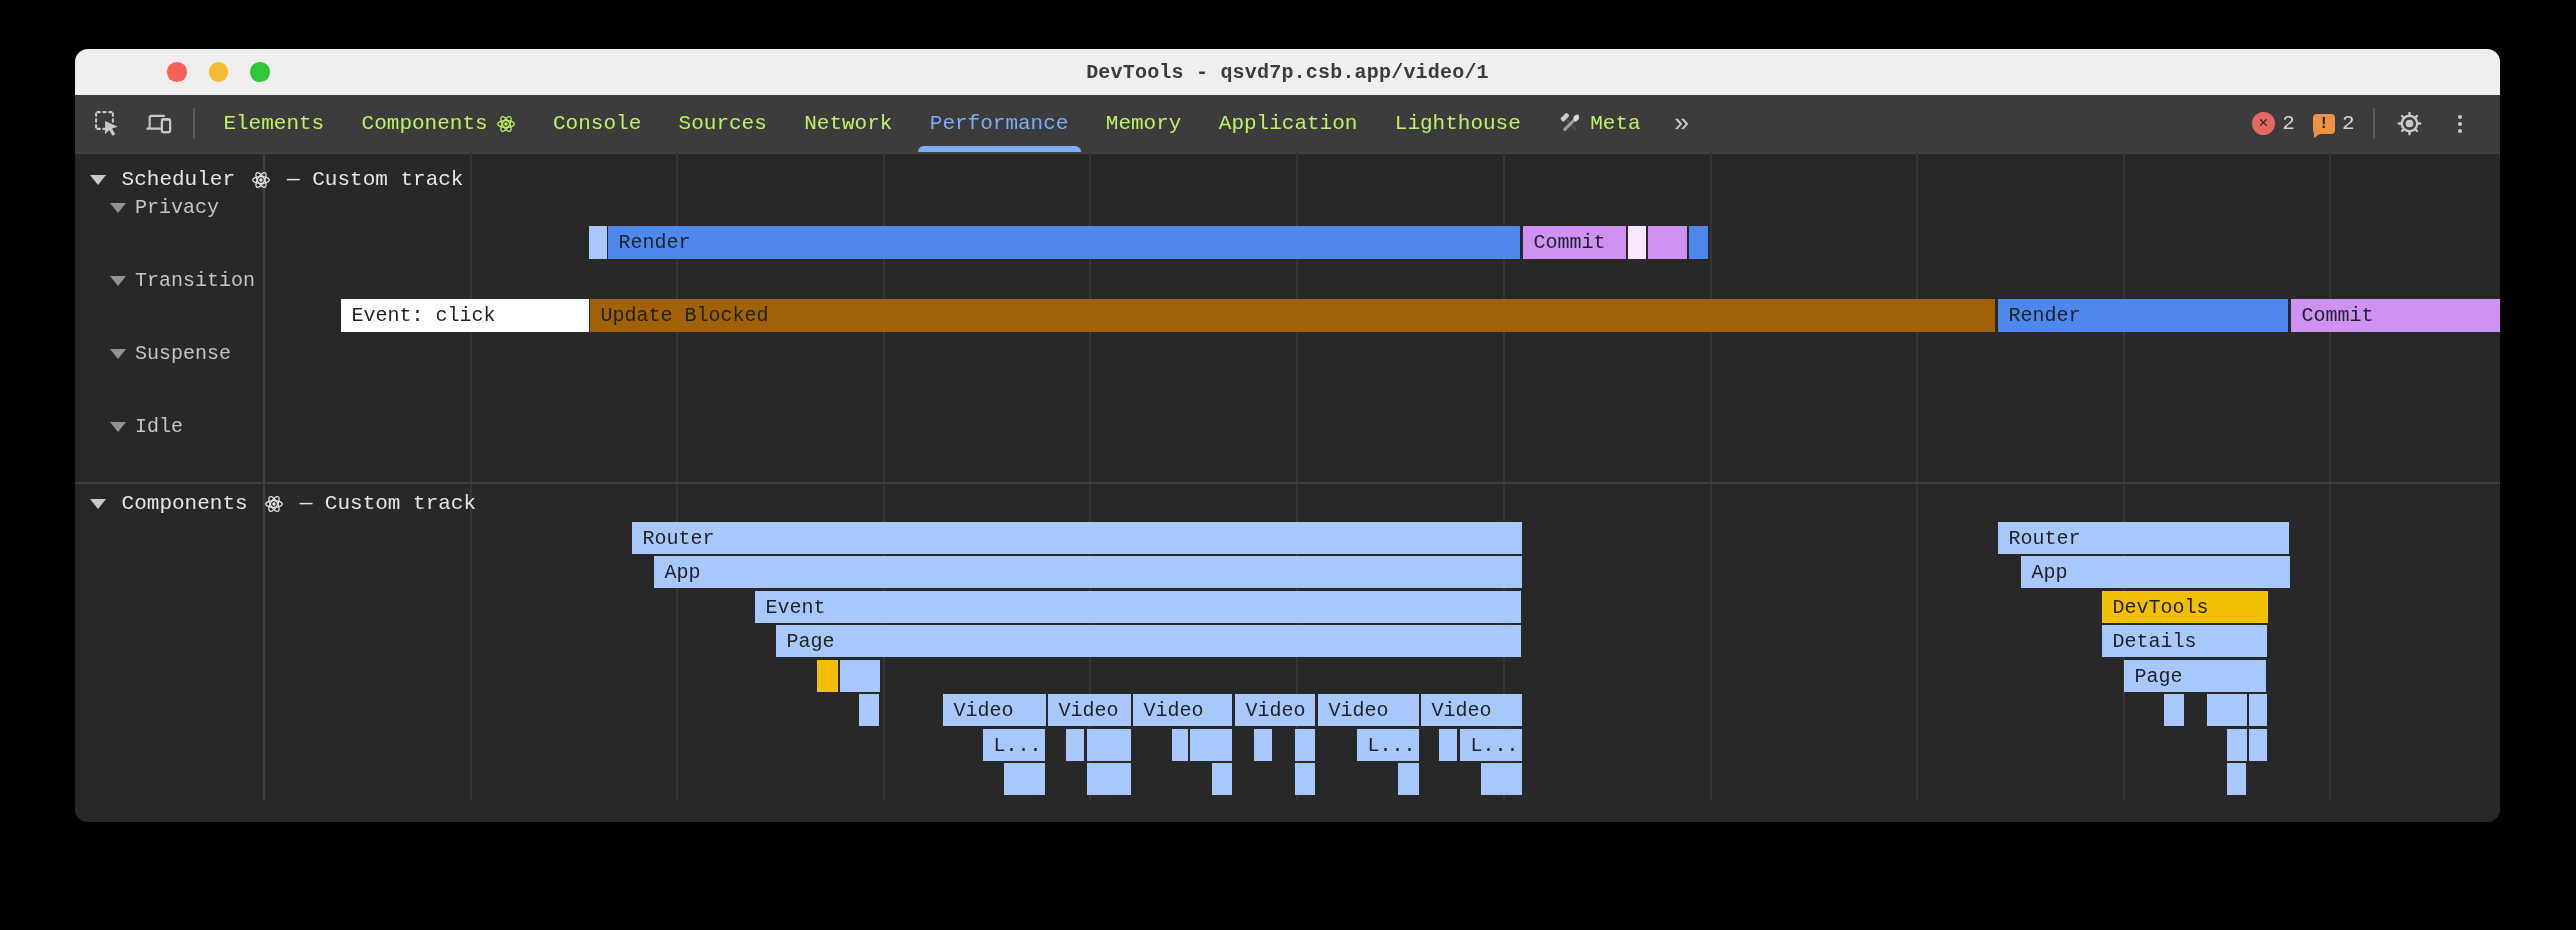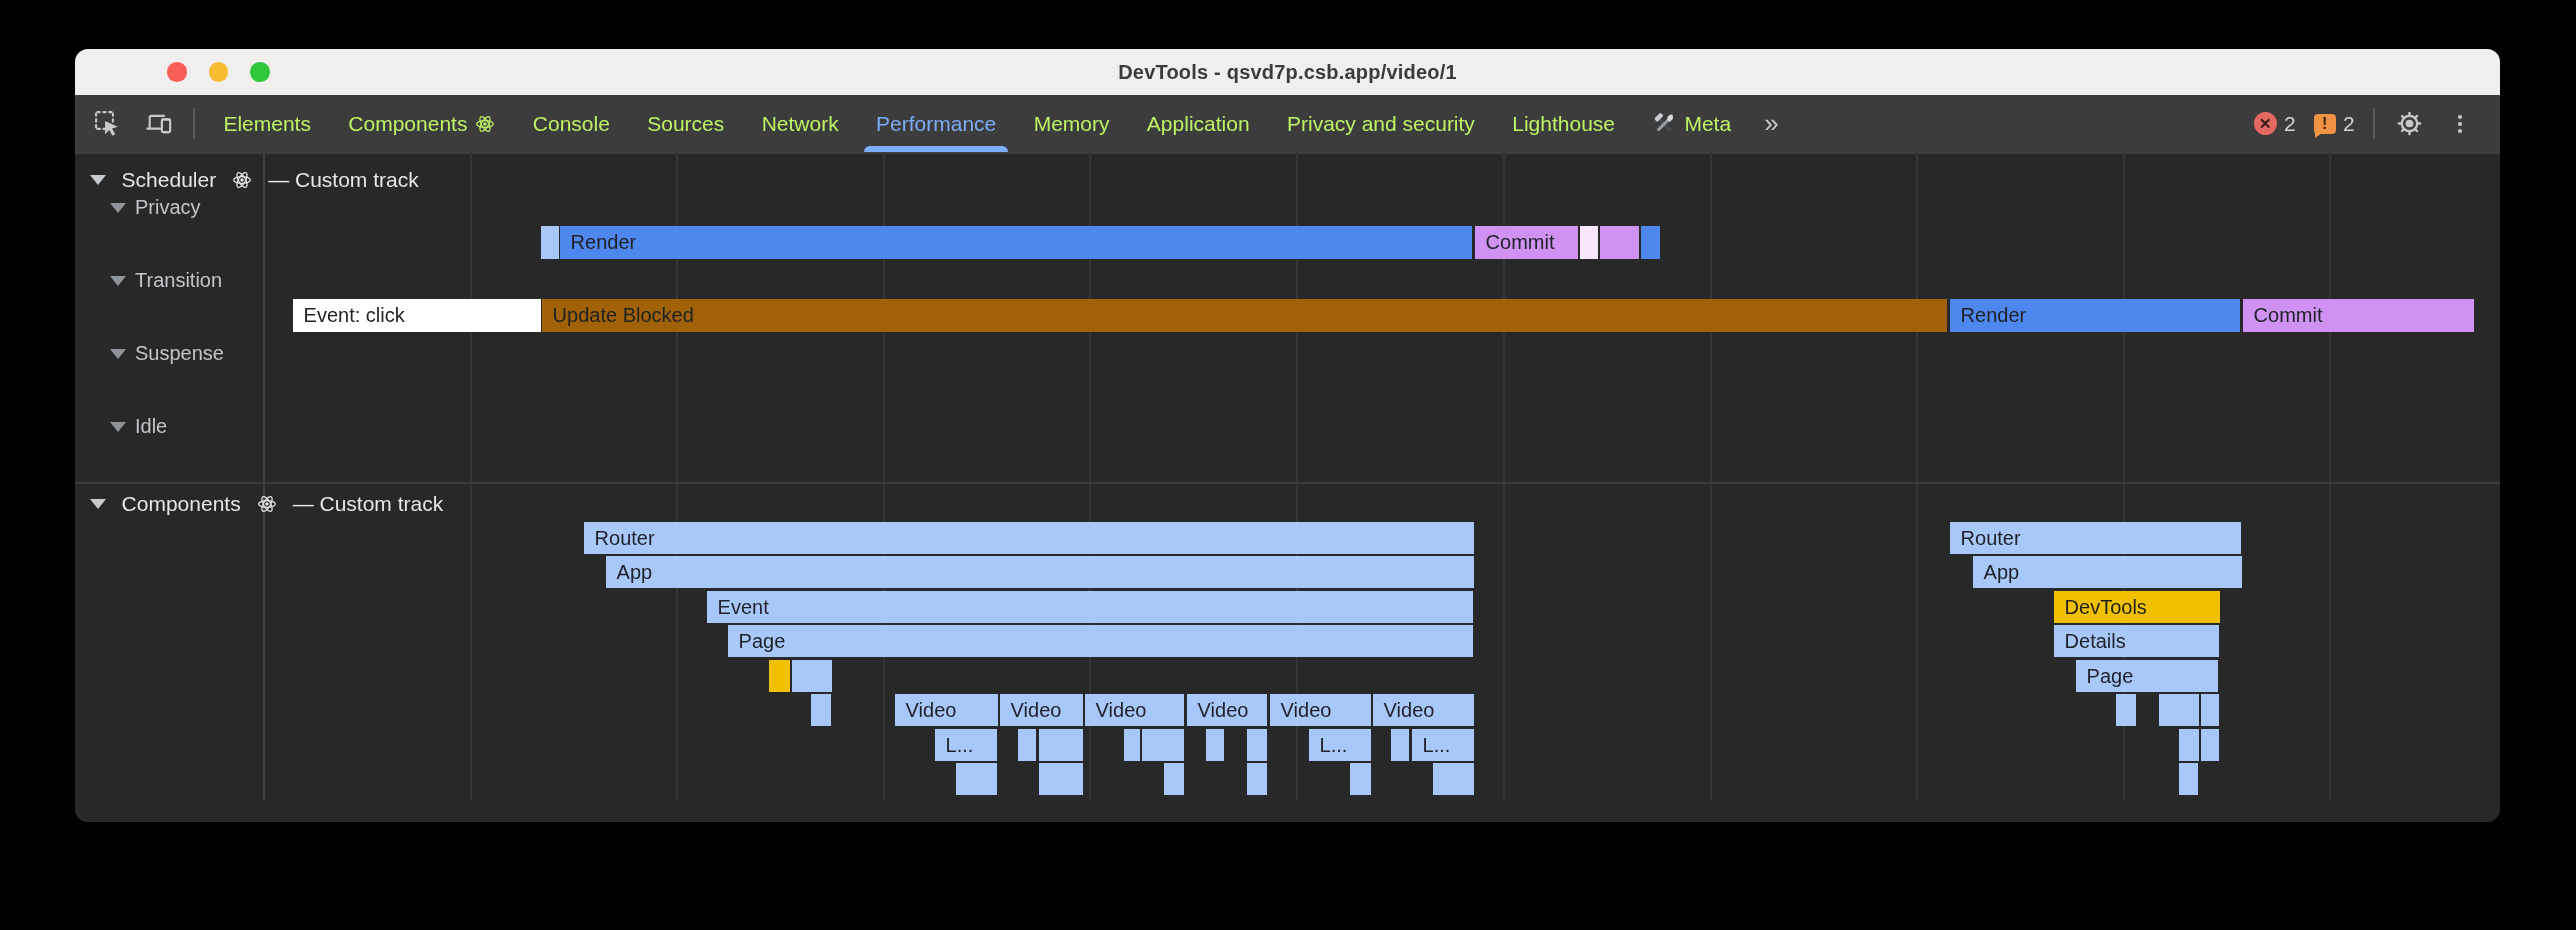--- a/index.html
+++ b/index.html
@@ -1,17 +1,17 @@
 <!DOCTYPE html>
 <html style="font-size:13px"><head>
 <meta charset="utf-8">
 <style>
   html,body{margin:0;padding:0;background:#000;}
   .stage{position:relative;width:2576px;height:892px;background:#000;overflow:hidden;
-         font-family:Liberation Sans, sans-serif;}
+         font-family:Liberation Mono, monospace;}
   .window{position:absolute;left:75px;top:49px;width:2425px;height:773px;border-radius:13px;
           overflow:hidden;background:#282828;box-shadow:0 21px 65px rgba(0,0,0,.6);}
   
   .titlebar{position:relative;height:46px;background:#f0efed;display:flex;align-items:center;justify-content:center;}
   .traffic{position:absolute;left:92px;top:0;height:100%;display:flex;align-items:center;gap:22px;}
   .tl{width:19.5px;height:19.5px;border-radius:50%;display:block;}
   .tl.red{background:#f95f57;}
   .tl.yellow{background:#f6bd32;}
   .tl.green{background:#30c73d;}
   .win-title{font-size:20px;font-weight:600;color:#3b3b3b;letter-spacing:0.2px;}
@@ -41,21 +41,21 @@
   .topline{position:absolute;left:0;top:0;width:100%;height:1.6px;background:#404040;}
   .grid-line{position:absolute;top:0;width:1.6px;height:648px;background:#353535;}
   .grid-line.col{background:#424242;}
   .h-divider{position:absolute;left:0;width:100%;height:1.6px;background:#3d3d3d;}
   .track-header{position:absolute;display:flex;align-items:center;gap:16px;font-size:21px;color:#e4e6e8;}
   .lane-label{position:absolute;display:flex;align-items:center;gap:9px;font-size:20px;color:#c2c5c9;}
   .tri{width:0;height:0;border-left:8px solid transparent;border-right:8px solid transparent;
        border-top:10.6px solid #8f949a;flex:none;}
   .track-header .tri{border-top-color:#c7cacd;}
   .bar{position:absolute;box-sizing:border-box;display:flex;align-items:center;overflow:hidden;
-       padding:0 3.2px 0 10.6px;font-size:20px;color:#1f2125;white-space:nowrap;cursor:pointer;}
+       padding:0 3.2px 0 10.6px;font-size:20px;color:#1f2125;white-space:nowrap;cursor:pointer;margin-left:48px;}
   .bar.nolabel{padding:0;}
   .atom{flex:none;}
 </style>
 </head>
 <body>
 
 <div class="stage">
   <div class="window">
 
     <div class="titlebar">
@@ -110,23 +110,20 @@
           </div>
           <div class="tab selected">
             <span>Performance</span>
             <i class="underline"></i>
           </div>
           <div class="tab">
             <span>Memory</span>
           </div>
           <div class="tab">
             <span>Application</span>
-          </div>
-          <div class="tab">
-            <span>Privacy and security</span>
           </div>
           <div class="tab">
             <span>Lighthouse</span>
           </div>
           <div class="tab">
             <svg class="atom" width="24" height="24" viewBox="0 0 24 24">
     <rect x="10.6" y="4" width="3" height="17" rx="1.2" transform="rotate(-45 12 12)" fill="#4a4d50"></rect>
     <rect x="10.6" y="4" width="3" height="17" rx="1.2" transform="rotate(45 12 12)" fill="#9aa0a6"></rect>
     <rect x="2.5" y="3" width="9" height="4.6" rx="1.5" transform="rotate(-45 7 5.5)" fill="#c8ccd0"></rect>
     <path d="M19.5 2.5a4.2 4.2 0 0 0-4 5.4l2.2 2.2 3.4-3.4-0.4-3.6z" fill="#d6d9dc"></path>

